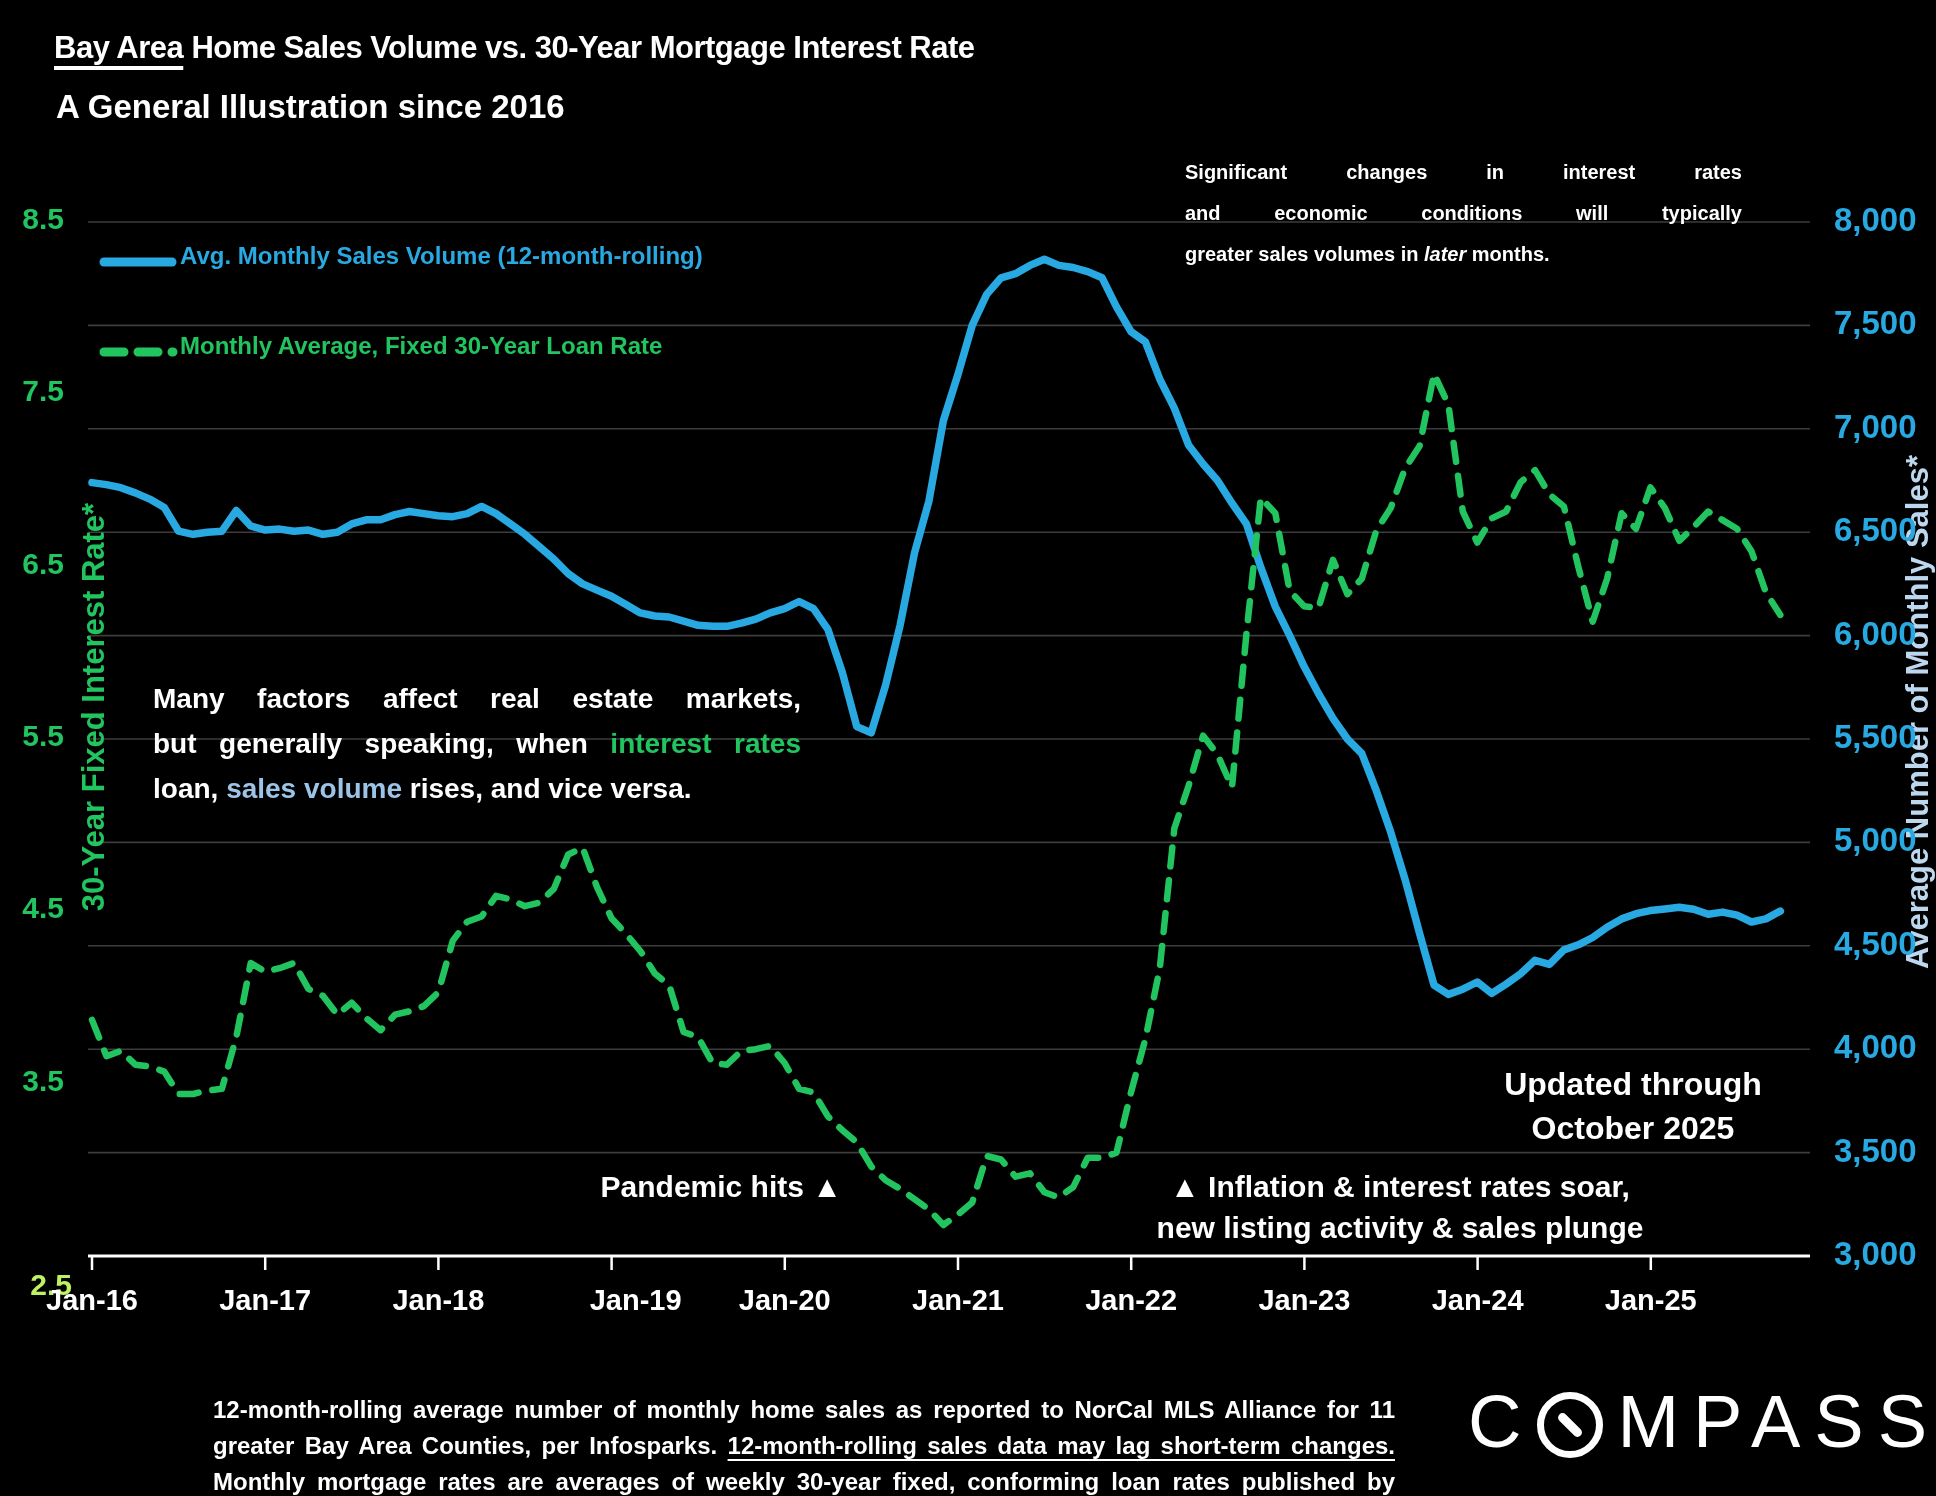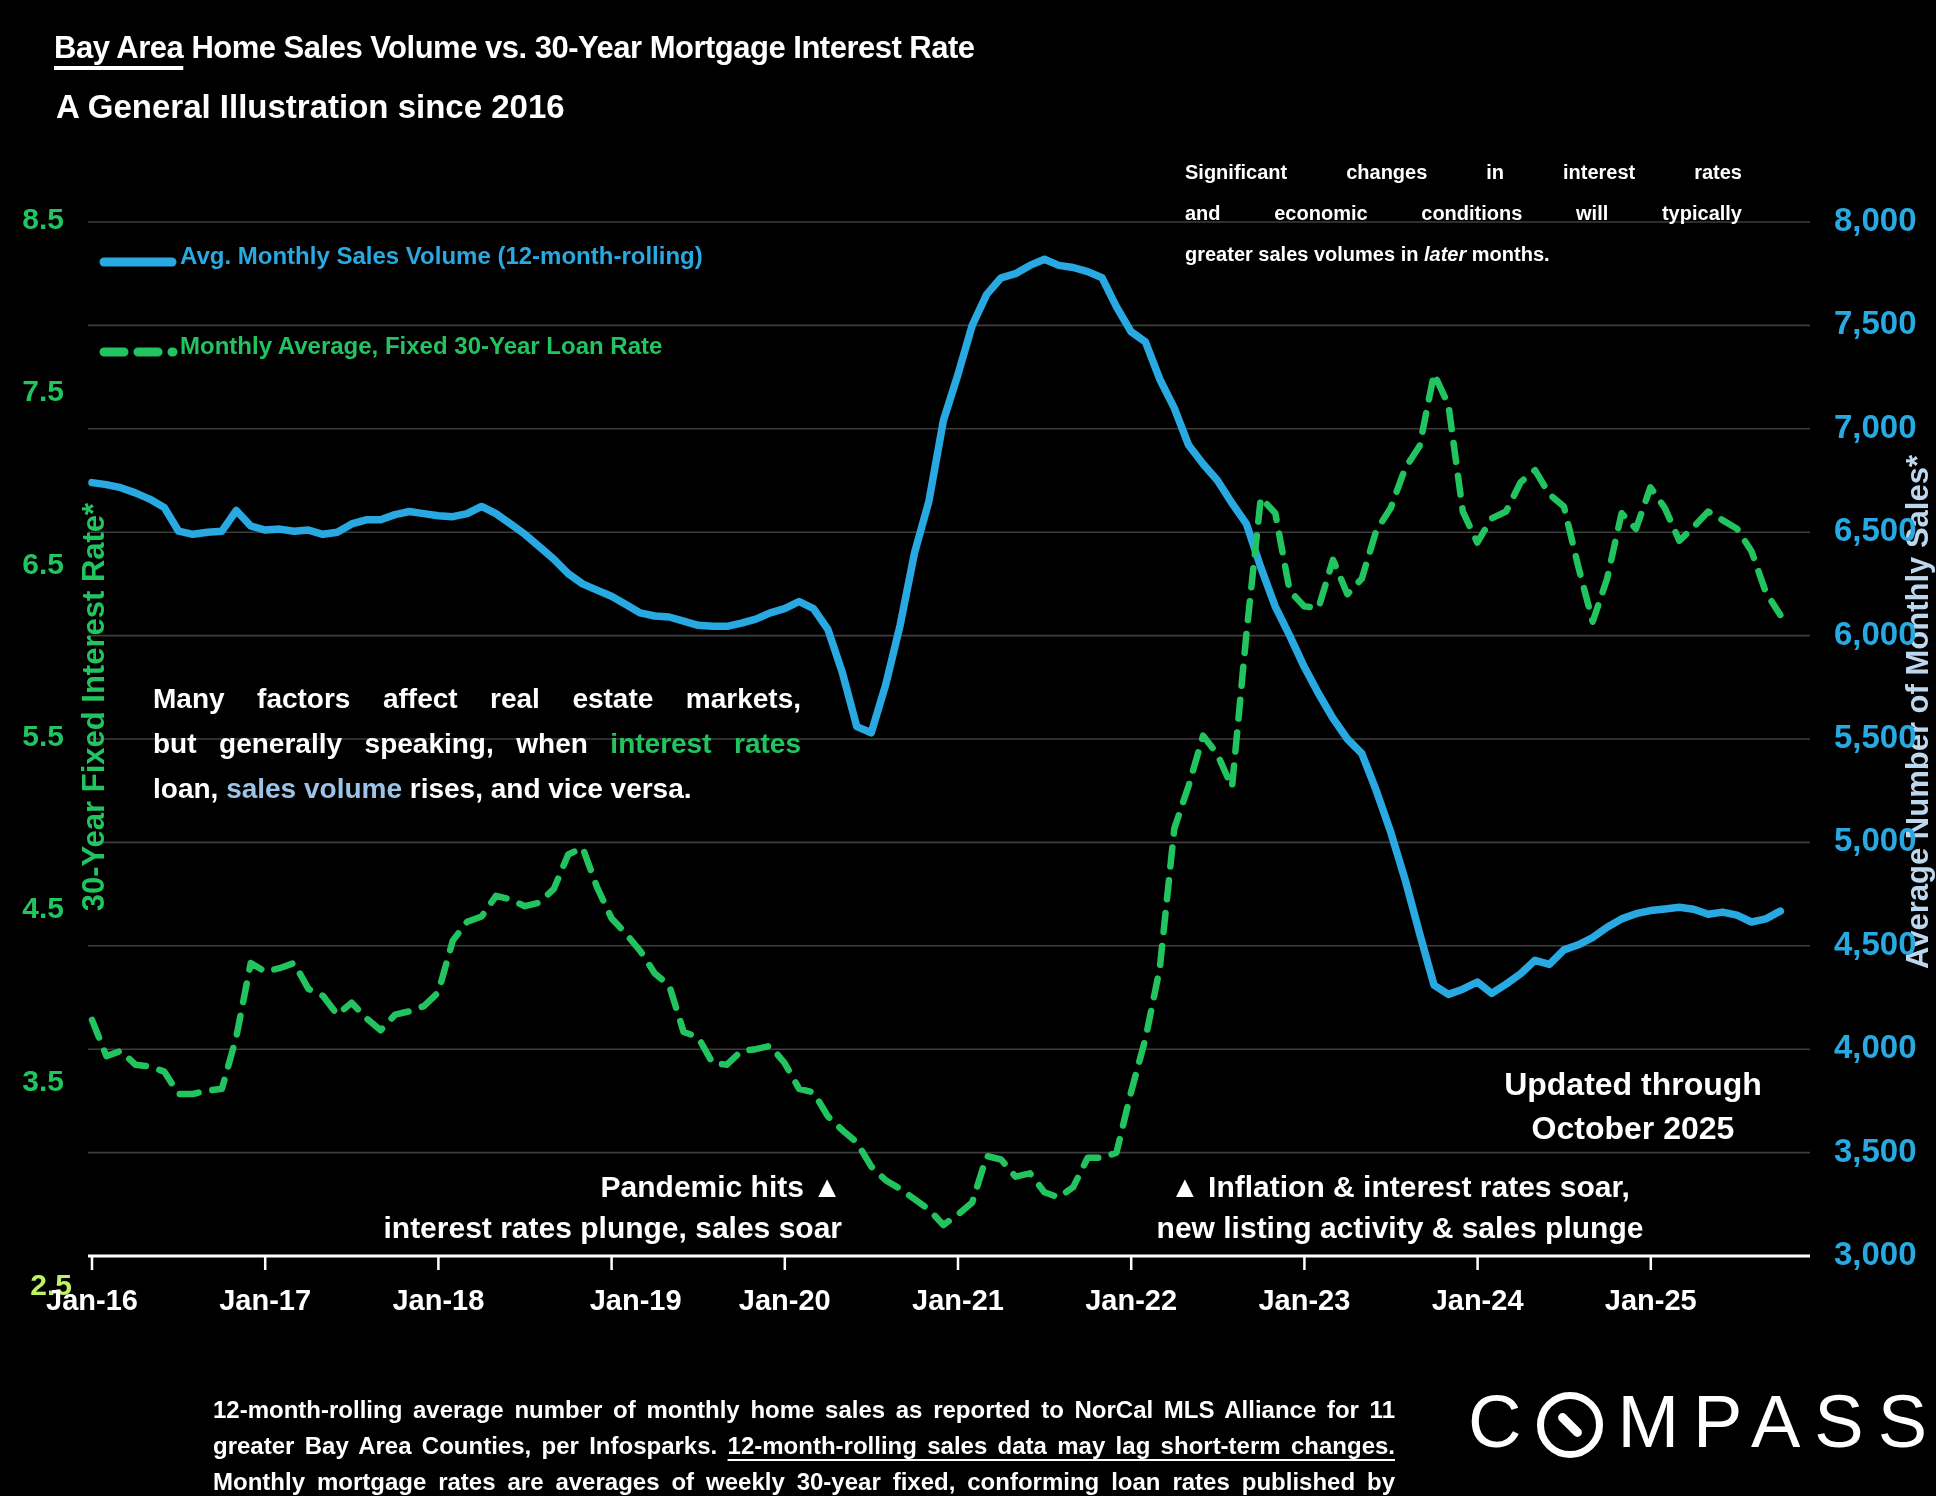--- a/index.html
+++ b/index.html
@@ -118,21 +118,20 @@
     <div class="line jline"><span>and economic conditions will typically</span></div>
     <div class="line"><span>greater sales volumes in </span><span class="iseg">later</span><span> months.</span></div>
   </div>
 <div id="callout-many" class="callout">
     <div class="line jline"><span>Many factors affect real estate markets,</span></div>
     <div class="line jline"><span>but generally speaking, when </span><span style="color: rgb(33, 196, 94);">interest rates</span></div>
     <div class="line"><span>loan, </span><span style="color: rgb(157, 195, 230);">sales volume</span><span> rises, and vice versa.</span></div>
   </div>
 <div id="callout-pandemic" class="callout">
     <div class="line"><span>Pandemic hits </span><span>▲</span></div>
-    <div class="line"><span>interest rates plunge, sales soar</span></div>
   </div>
 <div id="callout-inflation" class="callout">
     <div class="line"><span>▲</span><span> Inflation &amp; interest rates soar,</span></div>
     <div class="line"><span>new listing activity &amp; sales plunge</span></div>
   </div>
 
 <div id="updated-note" class="abs">
   <span class="line">Updated through</span>
   <span class="line">October 2025</span>
 </div>

